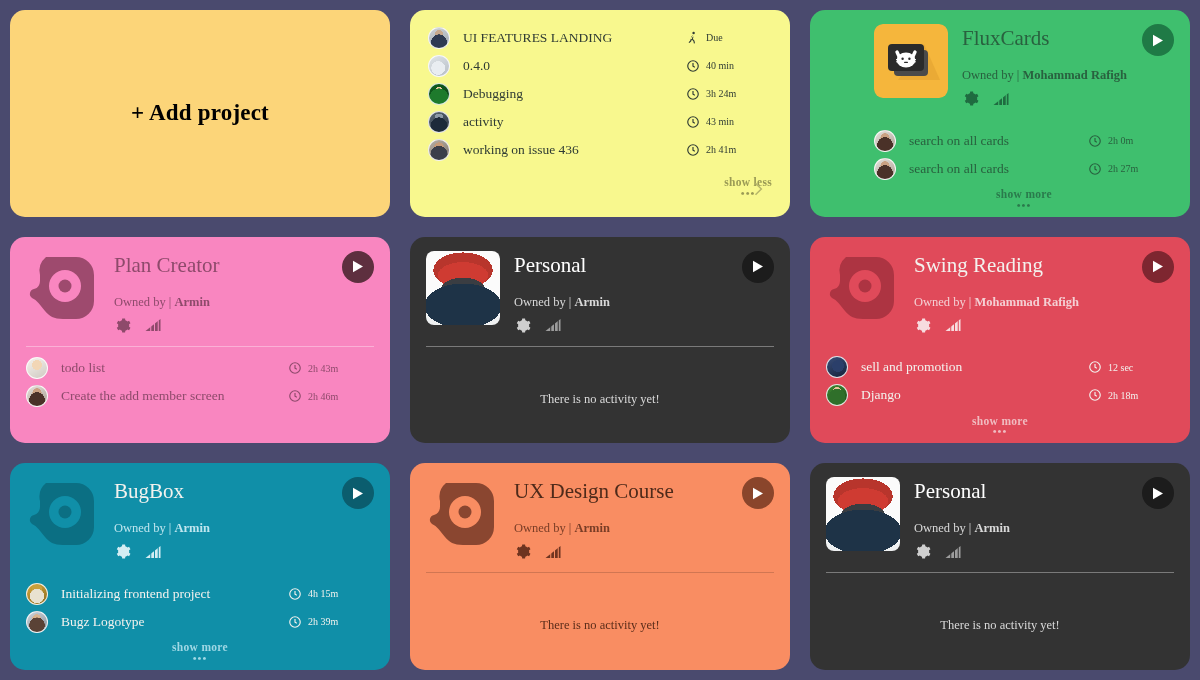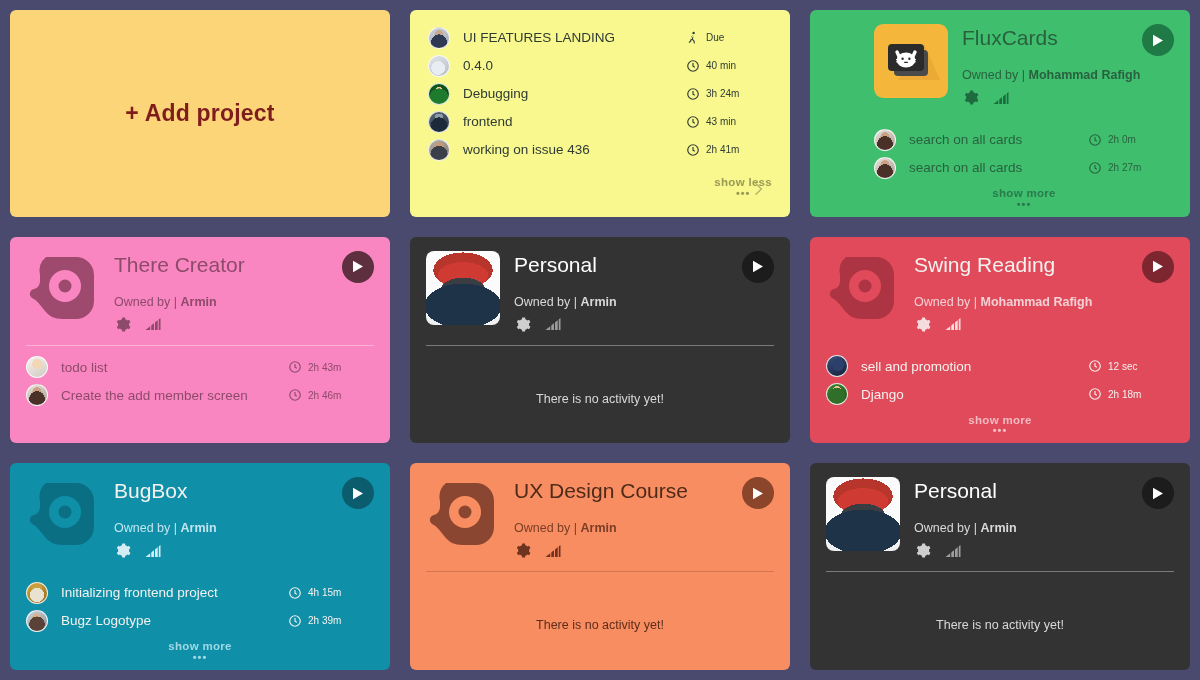--- a/index.html
+++ b/index.html
@@ -20,38 +20,39 @@
     display: grid;
     grid-template-columns: repeat(3, 1fr);
     grid-template-rows: repeat(3, 1fr);
     gap: 20px;
     width: 1180px;
     height: 660px;
   }
 
   
   .card {
-    border-radius: 6px;
+    border-radius: 15px;
     position: relative;
     overflow: hidden;
     display: flex;
     flex-direction: column;
+    font-family: Liberation Serif, serif;
   }
 
   
   .add-card {
     background: #fcd579;
     align-items: center;
     justify-content: center;
     cursor: pointer;
   }
   .add-card .add-label {
     font-size: 23px;
     font-weight: bold;
-    color: #7f1d1d;
+    color: #000000;
     letter-spacing: 0.2px;
   }
 
   
   .list-card {
     background: #f8f88e;
     padding: 14px 18px 10px 18px;
     justify-content: flex-start;
   }
 
@@ -310,21 +311,21 @@
         <svg width="14" height="14" viewBox="0 0 24 24" fill="none" stroke="currentColor" stroke-width="2">
           <circle cx="12" cy="12" r="9"></circle>
             <path d="M12 7v5.3l3.2 2"></path>
         </svg>
         <span>3h 24m</span>
       </div>
     </div>
 
     <div class="act-row">
       <div class="act-av av-d"></div>
-      <div class="act-name txt-dark">frontend</div>
+      <div class="act-name txt-dark">activity</div>
       <div class="act-time txt-dark">
         <svg width="14" height="14" viewBox="0 0 24 24" fill="none" stroke="currentColor" stroke-width="2">
           <circle cx="12" cy="12" r="9"></circle>
             <path d="M12 7v5.3l3.2 2"></path>
         </svg>
         <span>43 min</span>
       </div>
     </div>
 
     <div class="act-row">
@@ -422,21 +423,21 @@
   <div class="card t-pink">
     <div class="proj-head">
       <div class="logo logo-p">
         <svg viewBox="0 0 74 74" width="74" height="74">
           <path d="M20 6 h30 a18 18 0 0 1 18 18 v26 a18 18 0 0 1 -18 18 h-13 c-9 0 -14 -3 -18 -8 -5 -6 -8 -11 -13 -13 a5 5 0 0 1 2 -9 c4 -1 6 -4 6 -9 v-5 a18 18 0 0 1 6 -18z" fill="#9e4a6e"></path>
           <circle cx="39" cy="35" r="16" fill="#f986c0"></circle>
           <circle cx="39" cy="35" r="6.5" fill="#9e4a6e"></circle>
         </svg>
       </div>
       <div class="head-text">
-        <div class="proj-title sub-pink">There Creator</div>
+        <div class="proj-title sub-pink">Plan Creator</div>
         <div class="proj-owner sub-pink">
           <span>Owned by |</span>
           <b>Armin</b>
         </div>
         <div class="head-icons">
           <svg width="17" height="17" viewBox="0 0 24 24" fill="#8e4a6b">
             <path d="M12 8.5a3.5 3.5 0 1 0 0 7 3.5 3.5 0 0 0 0-7zm9.4 3.5c0-.6-.05-1.1-.14-1.7l2-1.55-2-3.45-2.35.95a7.8 7.8 0 0 0-2.9-1.7L15.6 2h-4l-.4 2.55a7.8 7.8 0 0 0-2.9 1.7L5.95 5.3l-2 3.45 2 1.55c-.1.6-.15 1.1-.15 1.7s.05 1.1.15 1.7l-2 1.55 2 3.45 2.35-.95a7.8 7.8 0 0 0 2.9 1.7L11.6 22h4l.41-2.55a7.8 7.8 0 0 0 2.9-1.7l2.35.95 2-3.45-2-1.55c.09-.6.14-1.1.14-1.7z"></path>
           </svg>
           <svg width="18" height="16" viewBox="0 0 24 20" fill="#8e4a6b">
             <path d="M2 18 L22 2 L22 18 Z"></path>

